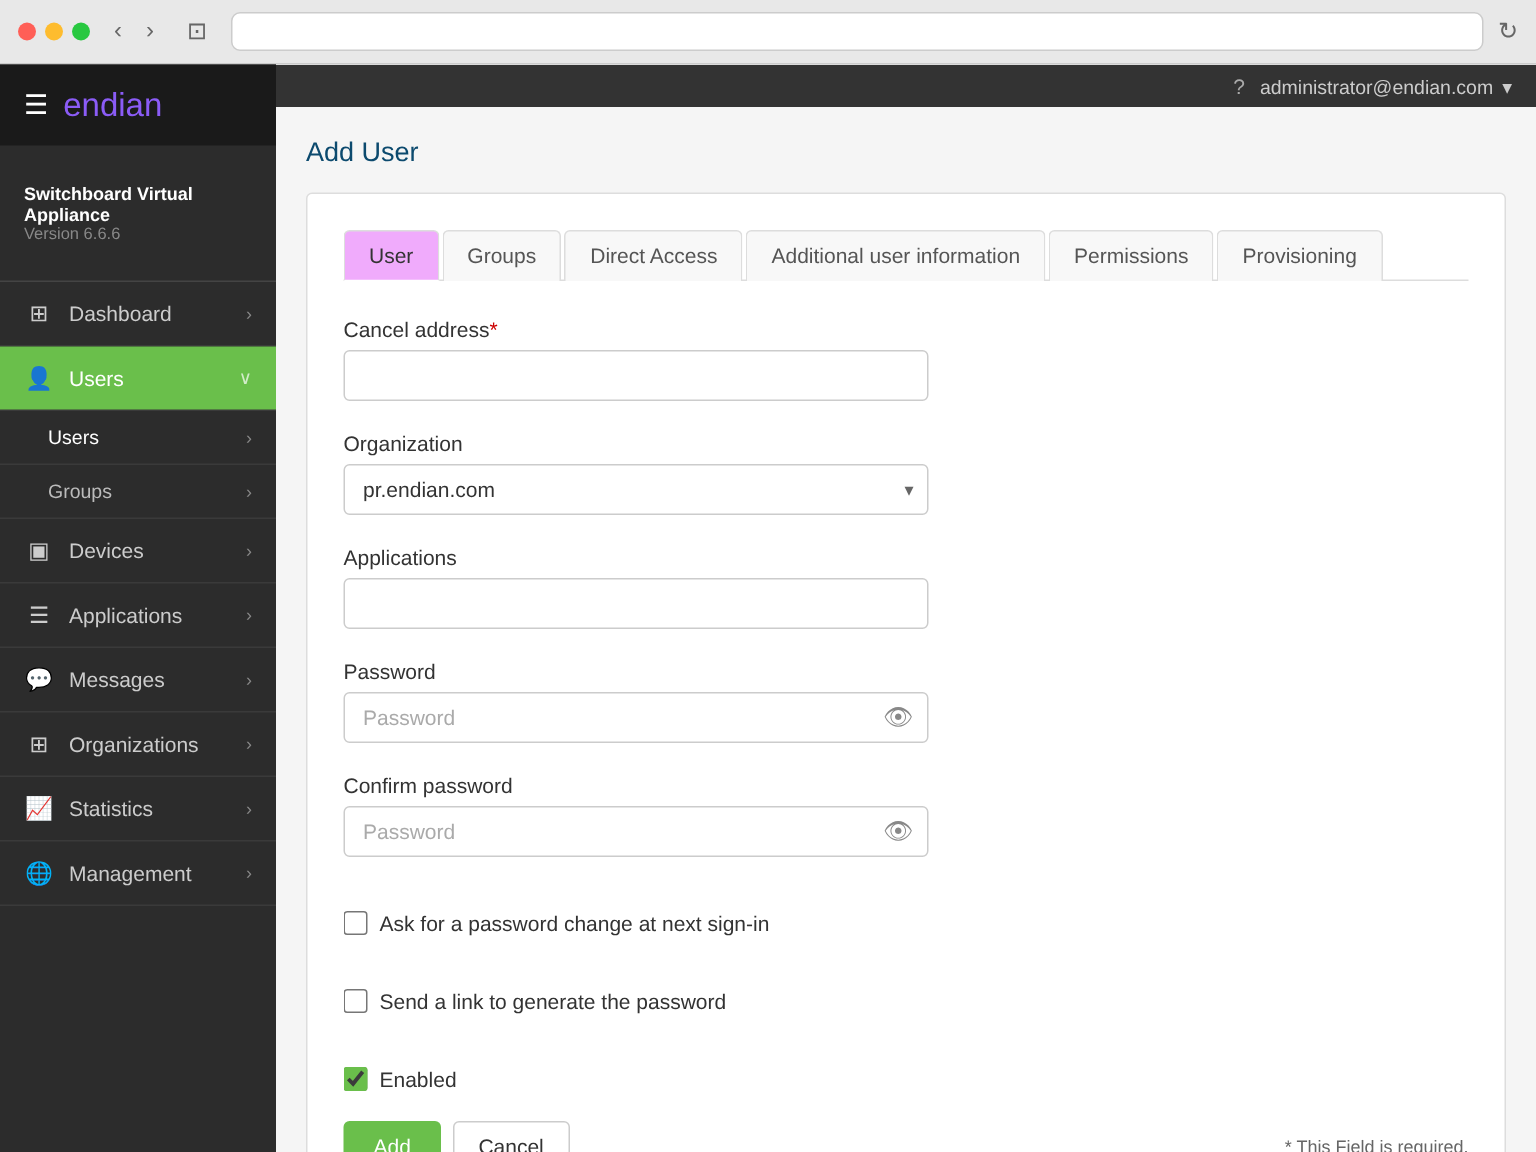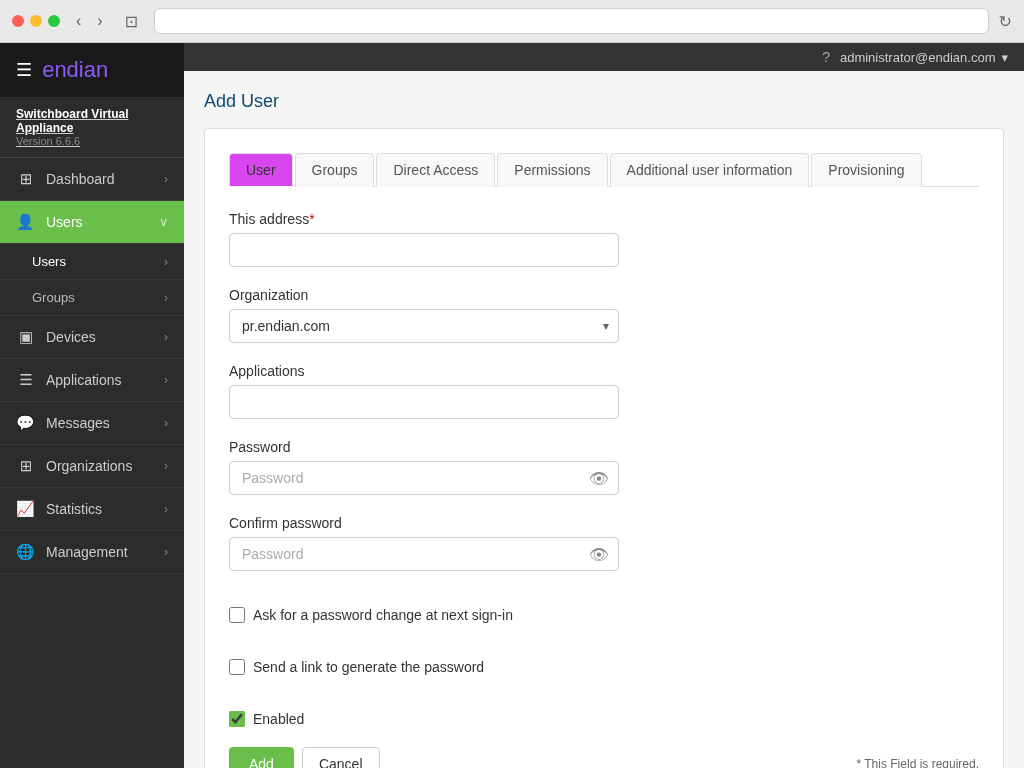--- a/index.html
+++ b/index.html
@@ -45,21 +45,21 @@
       display: flex; flex-direction: column; flex-shrink: 0;
     }
     .sidebar-header {
       background: #1a1a1a; padding: 14px 16px;
     }
     .sidebar-logo {
       display: flex; align-items: center; gap: 10px; color: white;
     }
     .hamburger { font-size: 18px; cursor: pointer; color: white; }
     .logo-text { font-size: 22px; font-weight: 300; color: #8b5cf6; }
-    .app-info { padding: 10px 16px; border-bottom: 1px solid #444; text-decoration: underline; }
+    .app-info { padding: 25px 16px; border-bottom: 1px solid #444; }
     .app-name { color: white; font-size: 12px; font-weight: 600; }
     .app-version { color: #888; font-size: 11px; }
 
     .sidebar-nav { flex: 1; overflow-y: auto; }
     .nav-item {
       display: flex; align-items: center; justify-content: space-between;
       padding: 12px 16px; cursor: pointer; color: #ccc;
       border-bottom: 1px solid #3a3a3a;
     }
     .nav-item.active { background: #6abf4b; color: white; }
@@ -89,21 +89,21 @@
     }
 
     
     .tabs { display: flex; border-bottom: 1px solid #ddd; margin-bottom: 24px; flex-wrap: wrap; }
     .tab {
       padding: 8px 16px; border: 1px solid #ddd; border-bottom: none;
       cursor: pointer; font-size: 14px; color: #555; background: #f8f8f8;
       margin-right: 2px; margin-bottom: -1px; border-radius: 4px 4px 0 0;
     }
     .tab.active {
-      background: #d946ef; color: #333; font-weight: 500;
+      background: #f0abfc; color: #333; font-weight: 500;
       border-bottom: 1px solid white; z-index: 1; position: relative;
     }
 
     
     .form-group { margin-bottom: 20px; }
     .form-label { font-size: 14px; color: #333; margin-bottom: 6px; display: block; }
     .form-label .required { color: #c00; }
     .form-input {
       width: 100%; max-width: 390px; padding: 8px 12px;
       border: 1px solid #ccc; border-radius: 4px;
@@ -284,28 +284,28 @@
 
     <div class="content-area">
       <h1 class="page-title">Add User</h1>
 
       <div class="card">
 
         <div class="tabs">
           <div class="tab active">User</div>
           <div class="tab">Groups</div>
           <div class="tab">Direct Access</div>
+          <div class="tab">Additional user information</div>
           <div class="tab">Permissions</div>
-          <div class="tab">Additional user information</div>
           <div class="tab">Provisioning</div>
         </div>
 
         <div class="form-group">
           <label class="form-label">
-            <span>This address</span><span class="required">*</span>
+            <span>Cancel address</span><span class="required">*</span>
           </label>
           <input class="form-input" type="email" style="">
         </div>
 
         <div class="form-group">
           <label class="form-label">Organization</label>
           <div class="select-wrapper">
             <select class="form-select"><option value="pr.endian.com">pr.endian.com</option></select>
             <span class="select-arrow">▾</span>
           </div>

